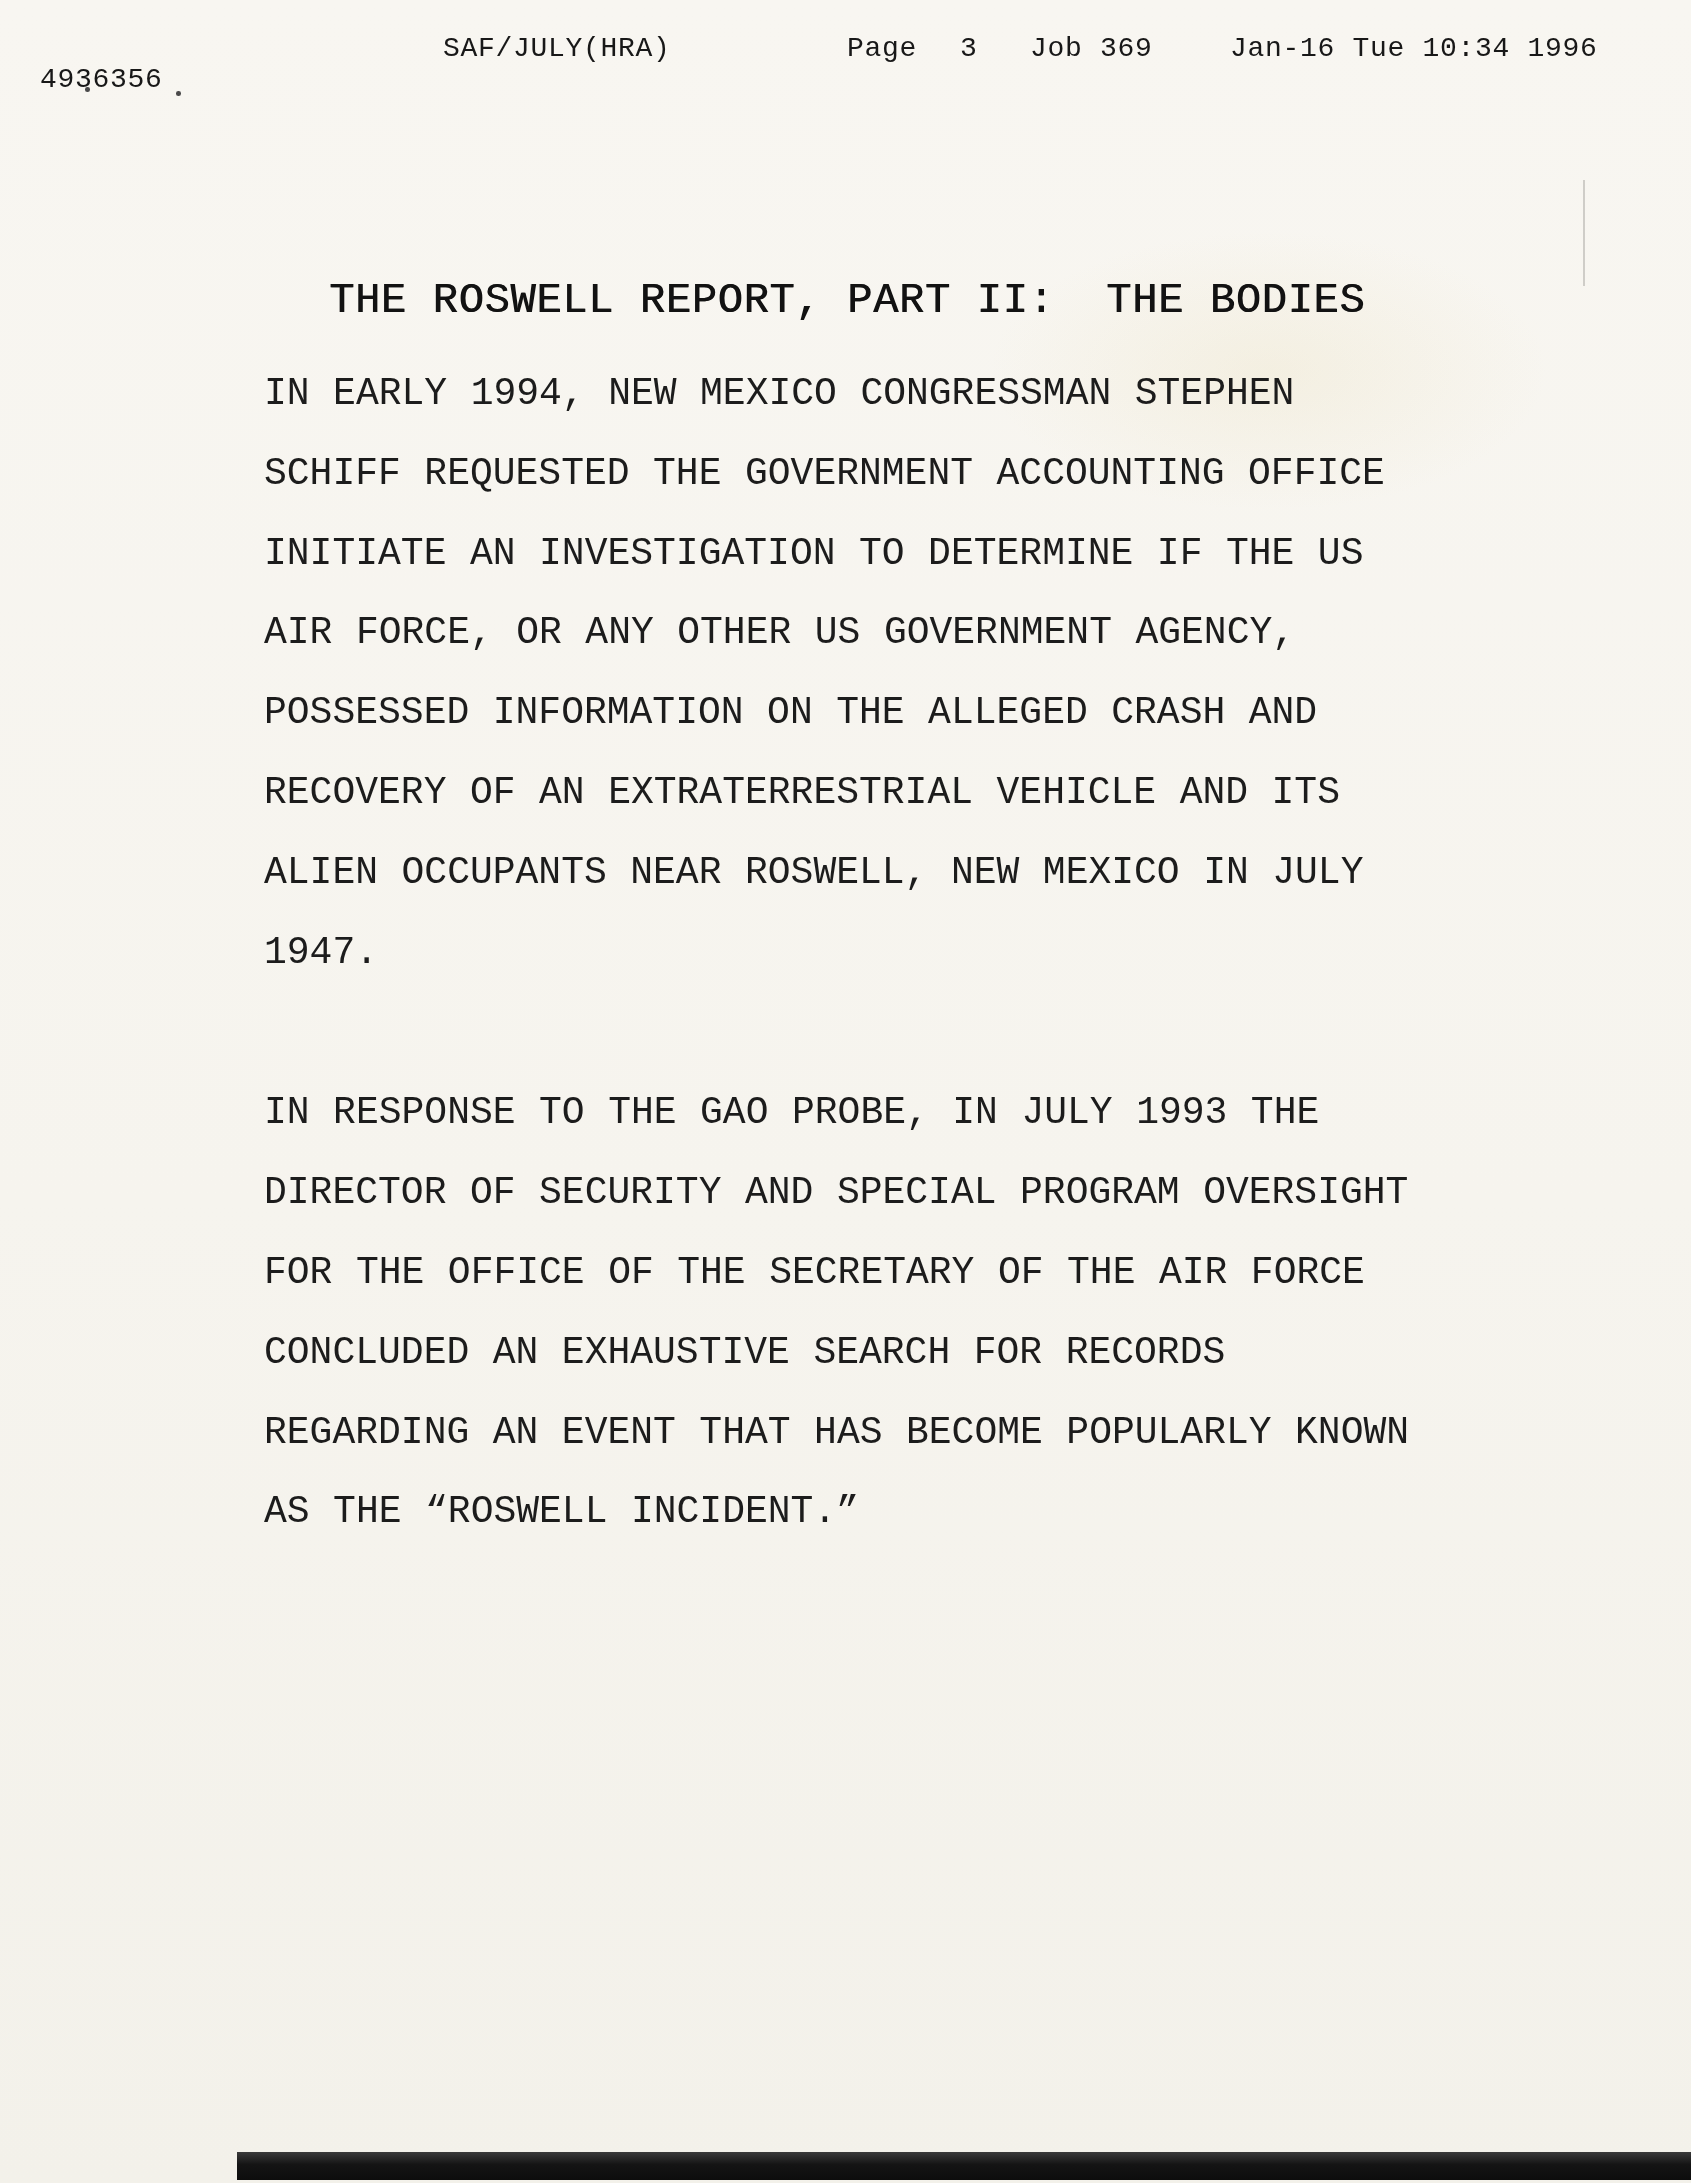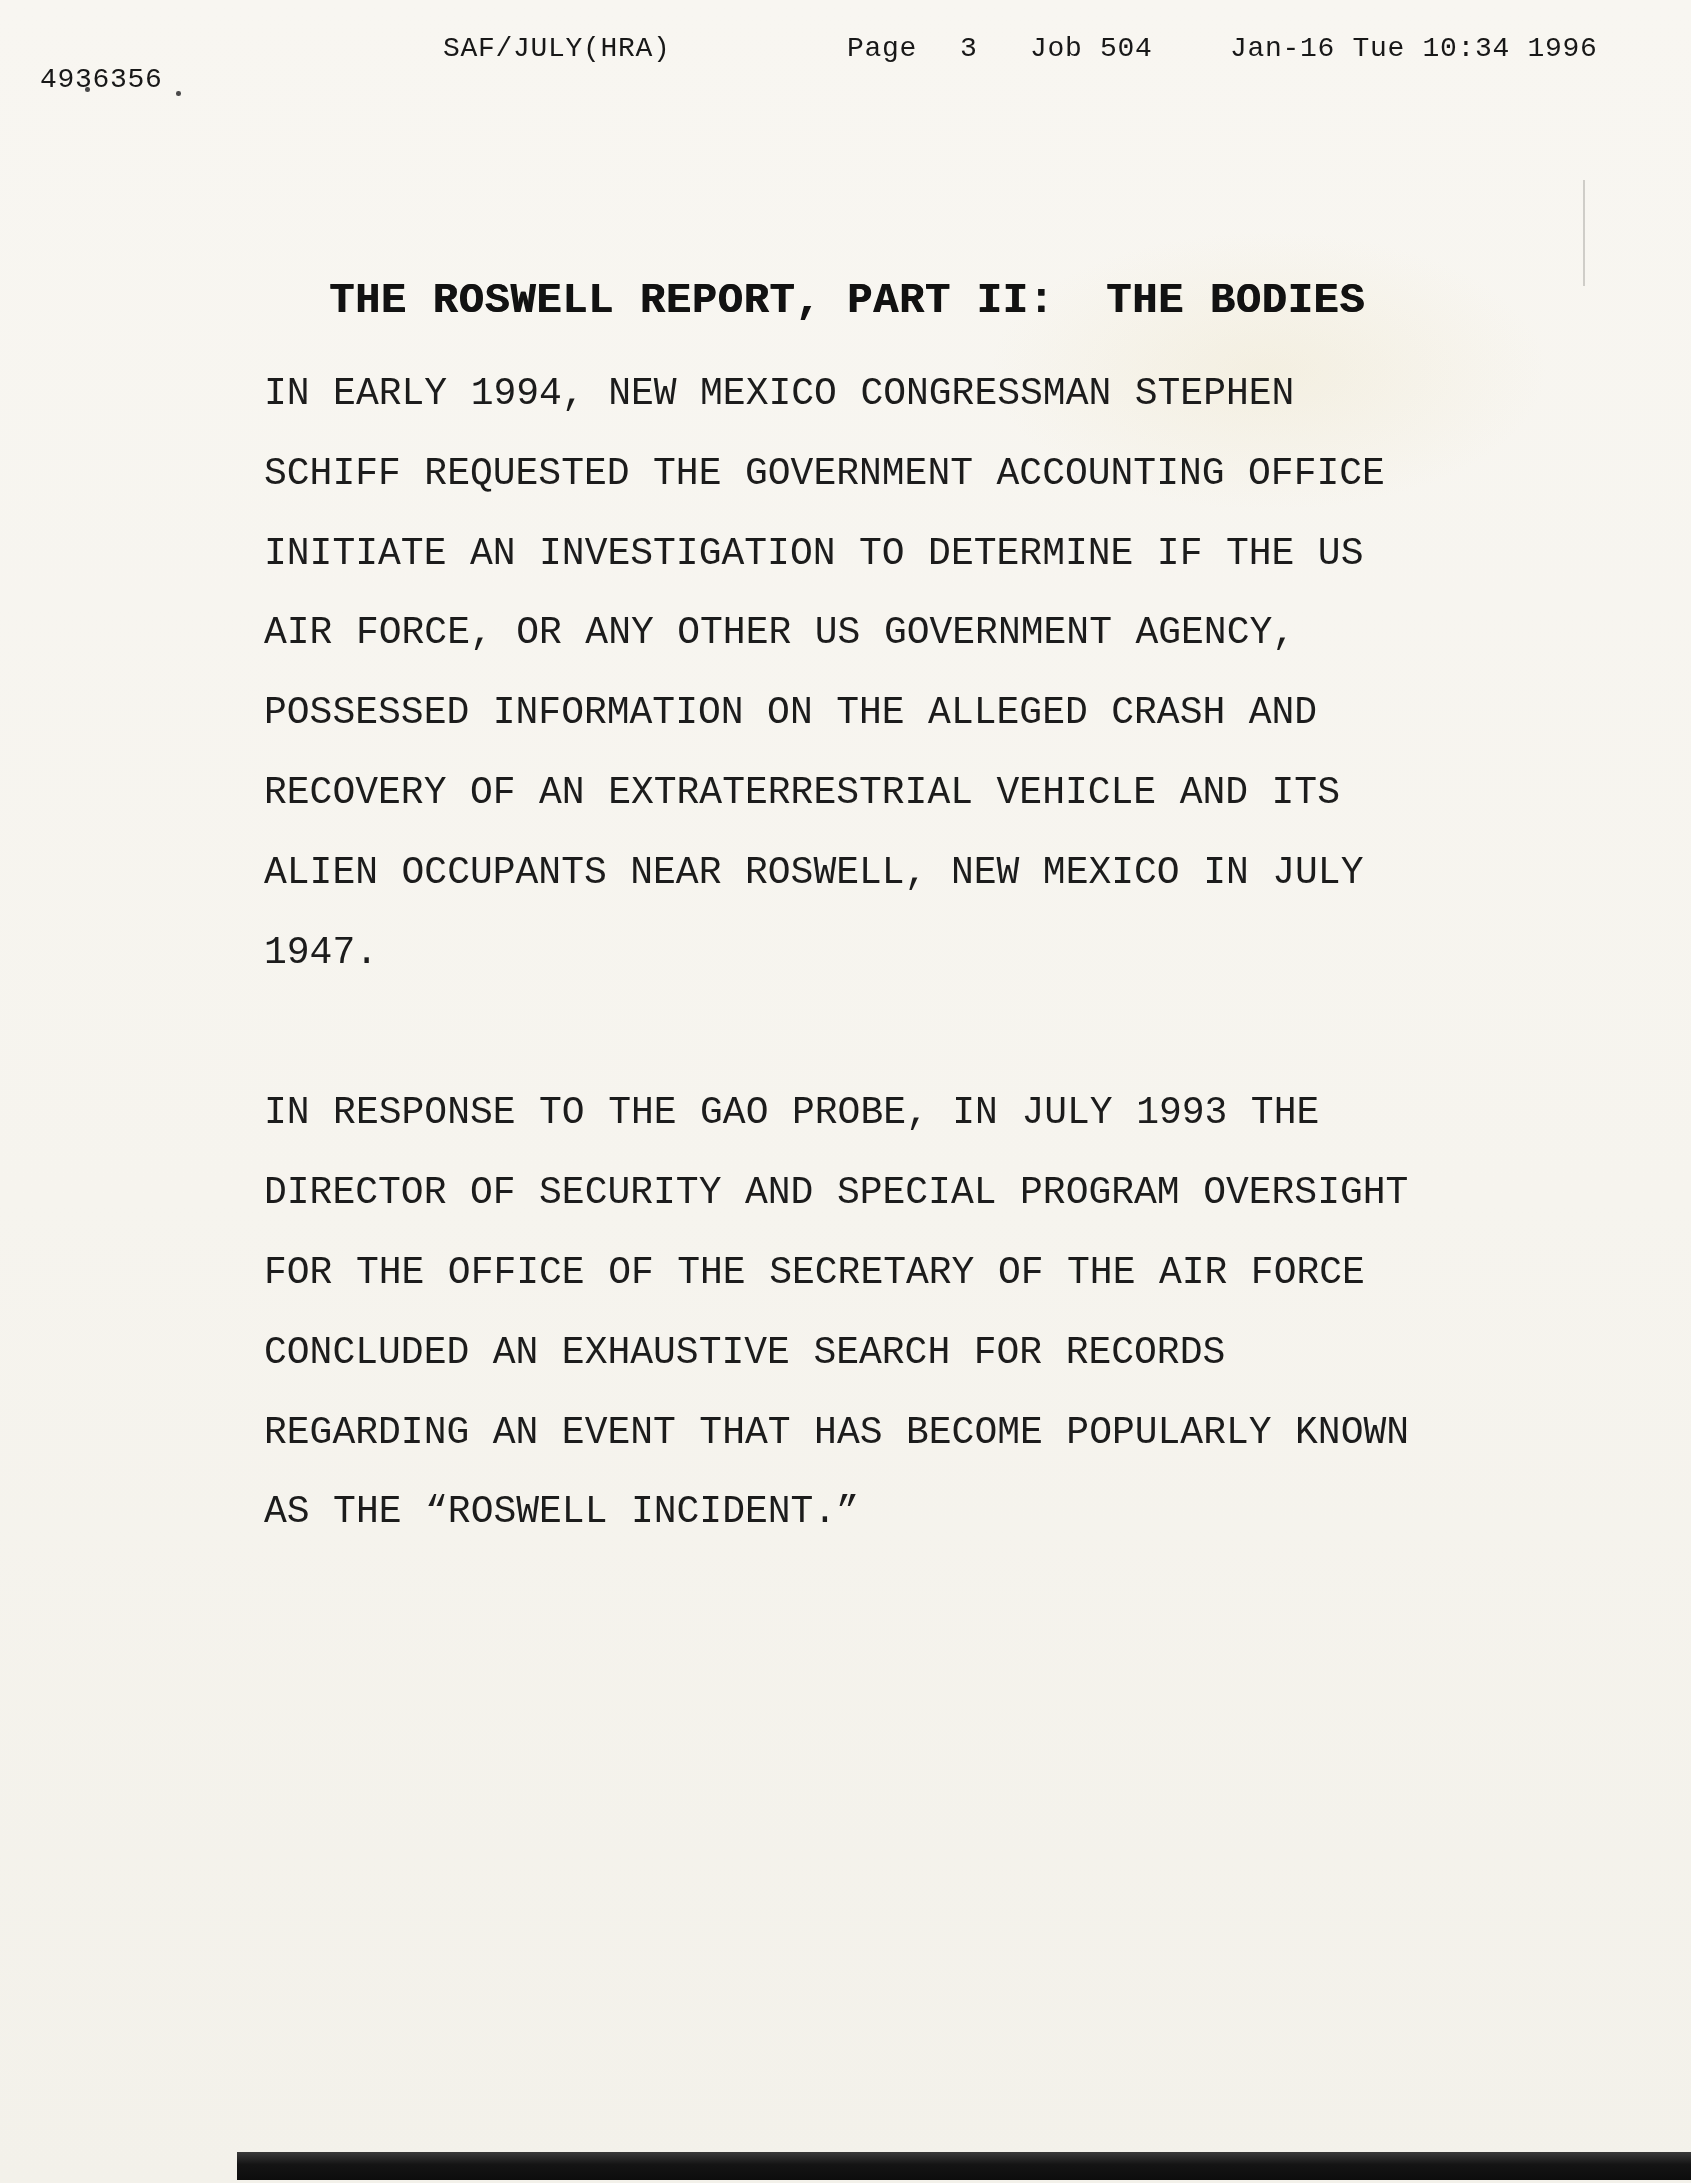--- a/index.html
+++ b/index.html
@@ -35,21 +35,21 @@
   .hdr-pagenum  { left: 960px; }
   .hdr-job      { left: 1030px; }
   .hdr-datetime { left: 1230px; }
 
   
   .title {
     position: absolute;
     left: 329px;
     top: 277px;
     font-size: 42px;
-    font-weight: 700;
+    font-weight: 400;
     letter-spacing: 0.7px;
     white-space: pre;
     color: #121212;
     text-shadow: 0.7px 0 0 #121212; 
   }
 
   
   .content {
     position: absolute;
     left: 264px;
@@ -94,21 +94,21 @@
 </style>
 </head>
 <body>
 
 <div class="page">
 
   <span class="hdr hdr-docnum">4936356</span>
   <span class="hdr hdr-office">SAF/JULY(HRA)</span>
   <span class="hdr hdr-page">Page</span>
   <span class="hdr hdr-pagenum">3</span>
-  <span class="hdr hdr-job">Job 504</span>
+  <span class="hdr hdr-job">Job 369</span>
   <span class="hdr hdr-datetime">Jan-16 Tue 10:34 1996</span>
 
   <span class="scan-dot d1"></span>
   <span class="scan-dot d2"></span>
   <span class="scan-vline"></span>
 
   <div class="title">THE ROSWELL REPORT, PART II:  THE BODIES</div>
 
   <div class="content">
     <p>IN EARLY 1994, NEW MEXICO CONGRESSMAN STEPHEN SCHIFF REQUESTED THE GOVERNMENT ACCOUNTING OFFICE INITIATE AN INVESTIGATION TO DETERMINE IF THE US AIR FORCE, OR ANY OTHER US GOVERNMENT AGENCY, POSSESSED INFORMATION ON THE ALLEGED CRASH AND RECOVERY OF AN EXTRATERRESTRIAL VEHICLE AND ITS ALIEN OCCUPANTS NEAR ROSWELL, NEW MEXICO IN JULY 1947.</p>

